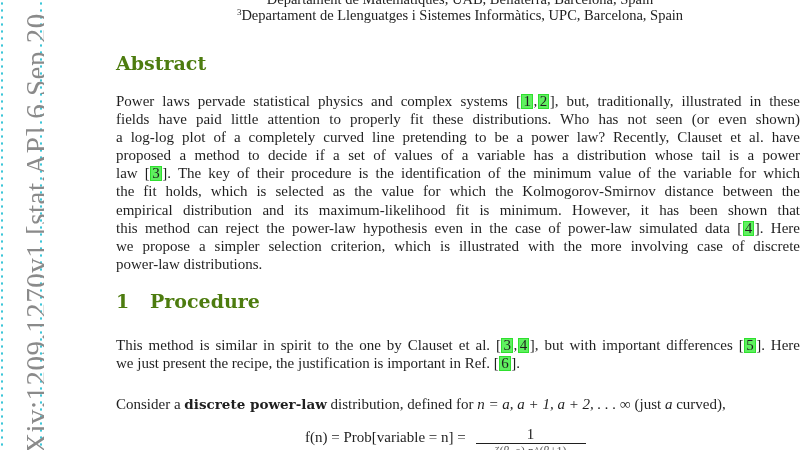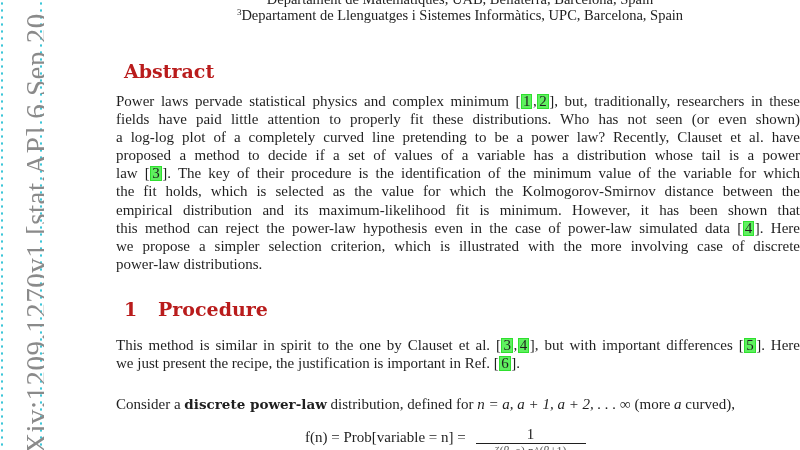--- a/index.html
+++ b/index.html
@@ -36,23 +36,23 @@
 
     .affil {
       position: absolute; left: 0; width: 800px; text-align: center;
       font-family: "Liberation Serif", serif; font-size: 14.5px; color: #222;
     }
     .affil.a2 { top: -9px; left: 60px; }
     .affil.a3 { top: 7px; left: 60px; }
     .affil sup { font-size: 9px; vertical-align: 5px; }
 
     h2 {
-      position: absolute; margin: 8px;
+      position: absolute; margin: 0;
       font-family: "DejaVu Serif", serif; font-weight: bold;
-      color: #b91c1c;
+      color: #4d7c0f;
     }
     .abstract-title { left: 116px; top: 52px; font-size: 19px; }
     .section-title { left: 116px; top: 290px; font-size: 19px; }
     .section-title .num { display: inline-block; width: 34px; }
 
     .para {
       position: absolute; left: 116px; width: 684px;
       font-family: "Liberation Serif", serif; font-size: 15px;
       line-height: 18.1px; color: #1f1f1f;
       text-align: justify;
@@ -93,41 +93,41 @@
   <div class="dots right"></div>
   <div class="text">Xiv:1209.1270v1  [stat.AP]  6 Sep 20</div>
 </div>
 
 <div class="affil a2">Departament de Matemàtiques, UAB, Bellaterra, Barcelona, Spain</div>
 <div class="affil a3"><sup>3</sup><span>Departament de Llenguatges i Sistemes Informàtics, UPC, Barcelona, Spain</span></div>
 
 <h2 class="abstract-title">Abstract</h2>
 
 <div class="para p-abstract">
-  <span class="line"><span>Power laws pervade statistical physics and complex minimum </span><span class="bracket">[</span><span class="cite">1</span><span class="bracket">,</span><span class="cite">2</span><span class="bracket">]</span><span>, but, traditionally, researchers in these</span></span>
+  <span class="line"><span>Power laws pervade statistical physics and complex systems </span><span class="bracket">[</span><span class="cite">1</span><span class="bracket">,</span><span class="cite">2</span><span class="bracket">]</span><span>, but, traditionally, illustrated in these</span></span>
   <span class="line">fields have paid little attention to properly fit these distributions.  Who has not seen (or even shown)</span>
   <span class="line">a log-log plot of a completely curved line pretending to be a power law?  Recently, Clauset et al.  have</span>
   <span class="line">proposed a method to decide if a set of values of a variable has a distribution whose tail is a power</span>
   <span class="line"><span>law </span><span class="bracket">[</span><span class="cite">3</span><span class="bracket">]</span><span>.  The key of their procedure is the identification of the minimum value of the variable for which</span></span>
   <span class="line">the fit holds, which is selected as the value for which the Kolmogorov-Smirnov distance between the</span>
   <span class="line">empirical distribution and its maximum-likelihood fit is minimum.  However, it has been shown that</span>
   <span class="line"><span>this method can reject the power-law hypothesis even in the case of power-law simulated data </span><span class="bracket">[</span><span class="cite">4</span><span class="bracket">]</span><span>.  Here</span></span>
   <span class="line">we propose a simpler selection criterion, which is illustrated with the more involving case of discrete</span>
   <span class="line last">power-law distributions.</span>
 </div>
 
 <h2 class="section-title"><span class="num">1</span><span>Procedure</span></h2>
 
 <div class="para p-proc">
   <span class="line"><span>This method is similar in spirit to the one by Clauset et al. </span><span class="bracket">[</span><span class="cite">3</span><span class="bracket">,</span><span class="cite">4</span><span class="bracket">]</span><span>, but with important differences </span><span class="bracket">[</span><span class="cite">5</span><span class="bracket">]</span><span>.  Here</span></span>
   <span class="line last"><span>we just present the recipe, the justification is important in Ref. </span><span class="bracket">[</span><span class="cite">6</span><span class="bracket">]</span><span>.</span></span>
 </div>
 
 <div class="para p-consider">
-  <span class="line last"><span>Consider a </span><b class="strong">discrete power-law</b><span> distribution, defined for </span><i class="m">n = a, a + 1, a + 2, . . . ∞</i><span> (more </span><i class="m">a</i><span> curved),</span></span>
+  <span class="line last"><span>Consider a </span><b class="strong">discrete power-law</b><span> distribution, defined for </span><i class="m">n = a, a + 1, a + 2, . . . ∞</i><span> (just </span><i class="m">a</i><span> curved),</span></span>
 </div>
 
 <div class="equation">
   <span>f(n) = Prob[variable = n] = </span>
   <span class="frac">
     <span class="numr">1</span>
     <span class="bar"></span>
     <span class="den">ζ(β, a) n^(β+1)</span>
   </span>
 </div>

